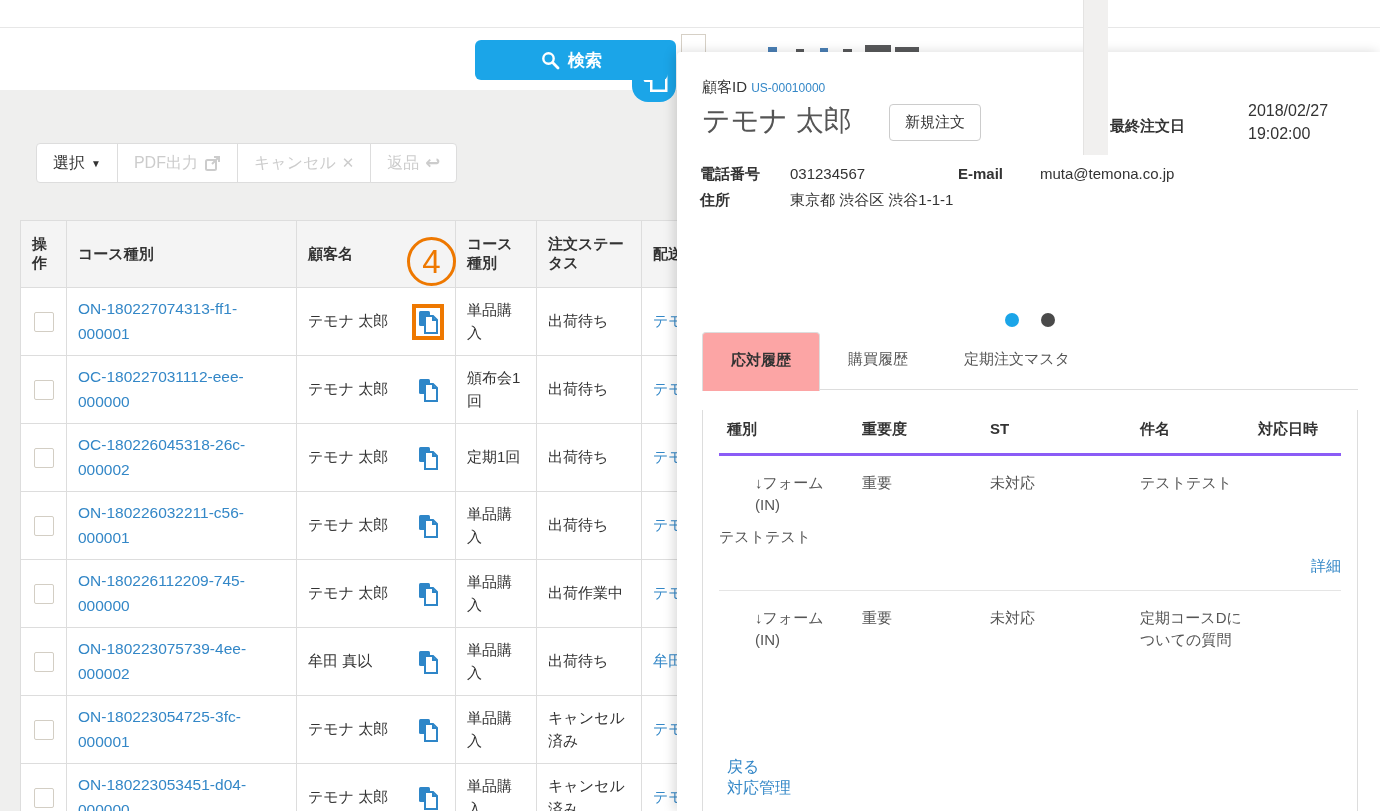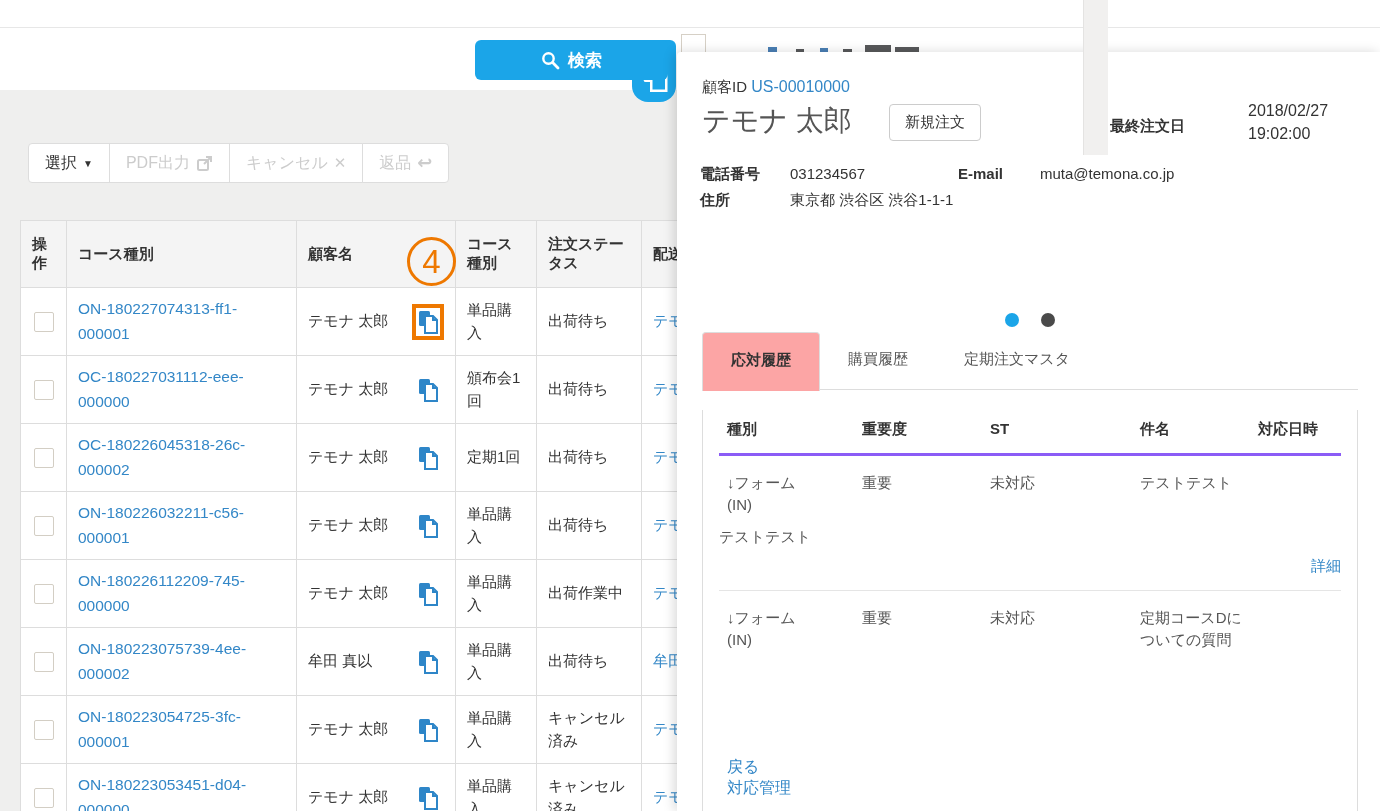--- a/index.html
+++ b/index.html
@@ -32,21 +32,21 @@
   .f6 { left:895px; top:47px; width:24px; height:5px; }
 
   
   .scroll-strip { right:0; top:0; width:25px; height:155px; background:#f1f0ef;
     border-left:1px solid #e4e3e2; z-index:30; }
 
   
   .toolbar { left:20px; top:143px; display:flex; z-index:2; }
   .tbtn { height:40px; padding:0 16px; background:#fff; border:1px solid #ddd;
     font-size:16px; display:flex; align-items:center; gap:6px; margin-left:-1px; cursor:pointer; }
-  .tbtn:first-child { border-radius:4px 0 0 4px; margin-left:8px; }
+  .tbtn:first-child { border-radius:4px 0 0 4px; margin-left:16px; }
   .tbtn:last-child { border-radius:0 4px 4px 0; }
   .tbtn.disabled { color:#ccc; cursor:default; }
   .caret { font-size:10px; color:#333; }
   .xglyph { font-weight:bold; font-size:15px; }
   .undoglyph { font-weight:bold; font-size:18px; line-height:1; }
 
   
   .orders { left:20px; top:220px; width:801px; border-collapse:collapse; background:#fff;
     table-layout:fixed; z-index:2; }
   .orders th, .orders td { border:1px solid #ddd; font-size:15px; vertical-align:middle; }
@@ -65,21 +65,21 @@
 
   
   .annot-circle { left:407px; top:237px; width:49px; height:49px; border:3px solid #ee7800;
     border-radius:50%; display:flex; align-items:center; justify-content:center;
     color:#ee7800; font-size:33px; z-index:6; background:transparent; }
 
   
   .panel { left:677px; top:52px; width:703px; height:759px; background:#fff;
     border-radius:4px 0 0 0; box-shadow:-3px 0 12px rgba(0,0,0,.15); z-index:10; }
   .id-row { position:absolute; left:25px; top:26px; font-size:15px; }
-  .id-row .idval { font-size:16px; }
+  .id-row .idval { font-size:12px; }
   .name-row { position:absolute; left:0; top:48px; width:703px; height:56px; }
   .cust-name { position:absolute; left:25px; top:2px; font-size:28px; color:#555; }
   .new-order-btn { position:absolute; left:212px; top:4px; padding:8px 15px; background:#fff;
     border:1px solid #ccc; border-radius:4px; font-size:15px; color:#333; cursor:pointer; }
   .last-label { position:absolute; left:433px; top:17px; font-size:15px; font-weight:bold; }
   .last-date { position:absolute; left:571px; top:-1px; font-size:16px; line-height:23px; }
   .contact { position:absolute; left:23px; top:110px; display:grid;
     grid-template-columns:90px 168px 82px auto; row-gap:2px; font-size:15px; line-height:24px; }
   .blbl { font-weight:bold; }
   .addr-val { grid-column:2 / span 3; }
@@ -97,21 +97,21 @@
   .tab { padding:18px 28px; font-size:15px; color:#555; cursor:pointer; }
   .tab.active { font-weight:bold; color:#333; background:#fca5a5; border:1px solid #ddd;
     border-bottom:none; border-radius:4px 4px 0 0; margin-bottom:-1px; height:59px; }
   .tab-body { position:relative; border:1px solid #ddd; border-top:none;
     border-radius:0 0 4px 4px; height:404px; }
   .htable { margin:20px 16px 0 16px; font-size:15px; }
   .hgrid { display:grid; grid-template-columns:135px 128px 150px 118px 1fr; }
   .hhead-row { border-bottom:3px solid #8b5cf6; }
   .hhead-row > div { font-weight:bold; padding:10px 0 14px 8px; }
   .hrow > div { padding:16px 0 0 8px; color:#555; line-height:22px; }
-  .type-cell { max-width:96px; }
+  .type-cell { max-width:96px;margin-left:28px; }
   .subject-cell { max-width:112px; }
   .row-extra { margin-top:12px; color:#555; }
   .row-detail { text-align:right; margin-top:10px; font-size:15px; }
   .row-sep { border-top:1px solid #e5e5e5; margin-top:14px; }
   .card-links { position:absolute; left:24px; right:24px; bottom:14px;
     display:flex; justify-content:space-between; font-size:16px;flex-direction:column; }
 
   svg { display:block; }
 </style>
 </head>

